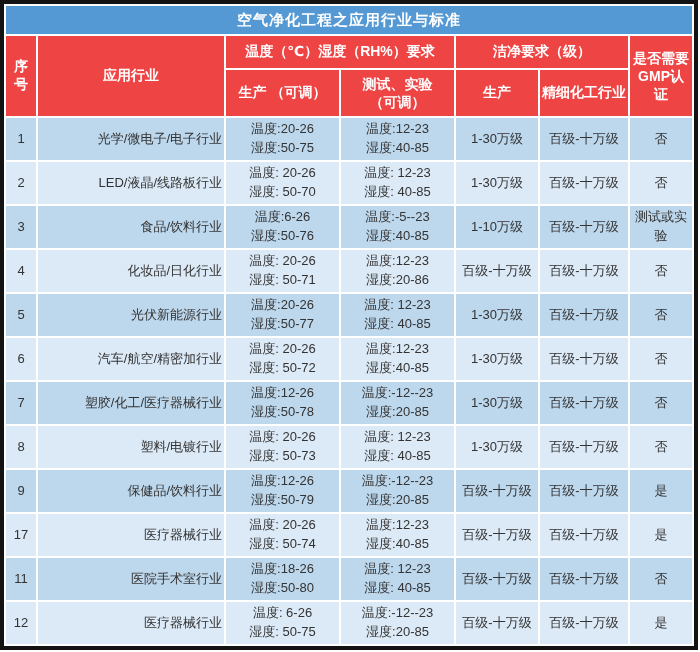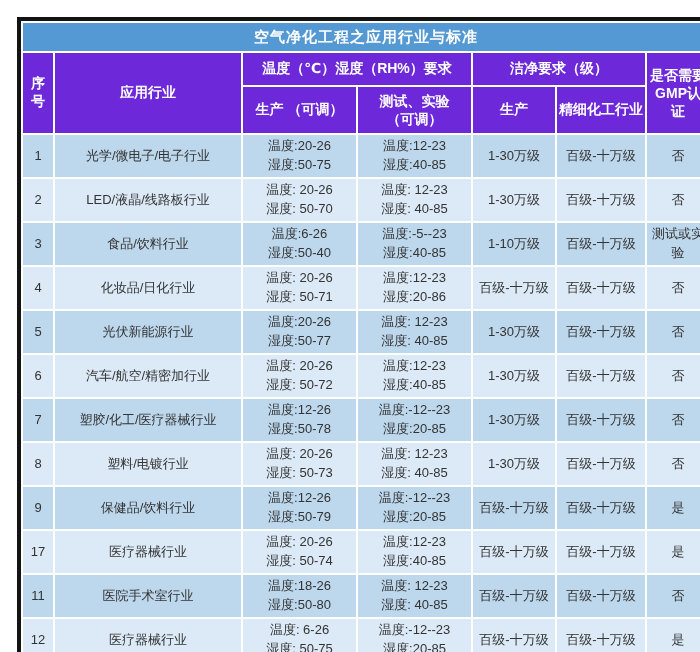--- a/index.html
+++ b/index.html
@@ -6,21 +6,21 @@
     margin: 0;
     padding: 0;
     background: #ffffff;
     font-family: "Liberation Sans", "DejaVu Sans", sans-serif;
   }
   .page {
     width: 600px;
     height: 652px;
     background: #ffffff;
     box-sizing: border-box;
-    padding: 17px;
+    padding: 0;
     border-radius: 15px;
   }
   table.main {
     width: 698px;
     height: 648px;
     table-layout: fixed;
     border-collapse: separate;
     border-spacing: 2px;
     background: #ffffff;
     border: 4px solid #131313;
@@ -35,38 +35,38 @@
   }
   .title-cell {
     background: #5599d4;
     color: #ffffff;
     font-weight: bold;
     font-size: 15px;
     letter-spacing: 1px;
     height: 28px;
   }
   .hdr {
-    background: #6d28d9;
+    background: #ef4444;
     color: #ffffff;
     font-weight: bold;
     font-size: 14px;
   }
   .hdr-row1 { height: 32px; }
   .hdr-row2 { height: 46px; }
   .hdr .two-line span { display: block; line-height: 1.3; }
   tbody.rows tr { height: 42px; }
   tbody.rows tr:nth-child(odd) td { background: #bdd7ec; }
   tbody.rows tr:nth-child(even) td { background: #dceaf7; }
   tbody.rows td {
     color: #333333;
     font-size: 13px;
     white-space: pre-line;
     line-height: 1.45;
   }
-  tbody.rows td.cell-industry { font-size: 13px; }
+  tbody.rows td.cell-industry { font-size: 13px; text-align: right; }
   tbody.rows td.cell-no { font-size: 13px; }
 </style>
 </head>
 <body>
 
 <div class="page">
   <table class="main">
     <colgroup>
       <col style="width:30px">
       <col style="width:186px">
@@ -124,21 +124,21 @@
           <td class="cell-test">温度: 12-23
 湿度: 40-85</td>
           <td class="cell-clean_prod">1-30万级</td>
           <td class="cell-clean_test">百级-十万级</td>
           <td class="cell-gmp">否</td>
         </tr>
         <tr>
           <td class="cell-no">3</td>
           <td class="cell-industry">食品/饮料行业</td>
           <td class="cell-prod">温度:6-26
-湿度:50-40</td>
+湿度:50-76</td>
           <td class="cell-test">温度:-5--23
 湿度:40-85</td>
           <td class="cell-clean_prod">1-10万级</td>
           <td class="cell-clean_test">百级-十万级</td>
           <td class="cell-gmp">测试或实验</td>
         </tr>
         <tr>
           <td class="cell-no">4</td>
           <td class="cell-industry">化妆品/日化行业</td>
           <td class="cell-prod">温度: 20-26

